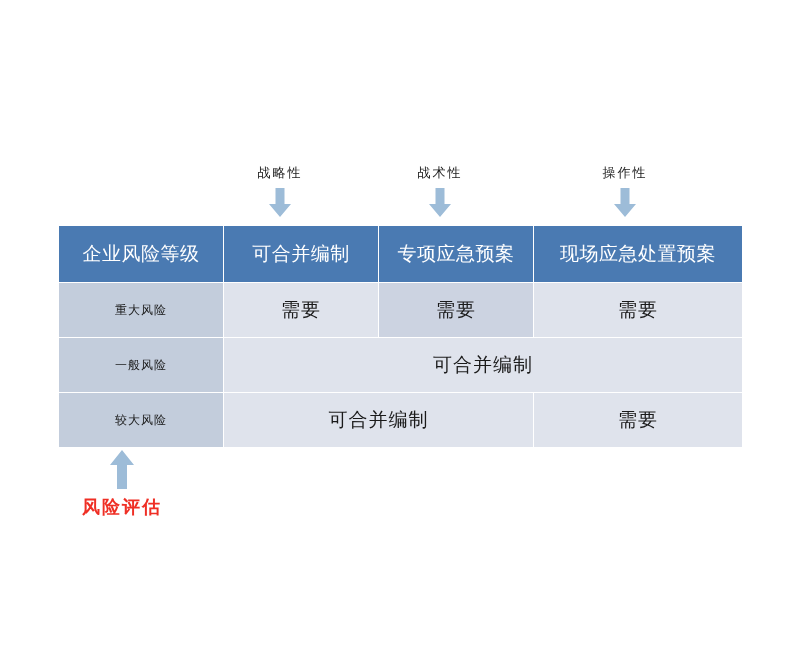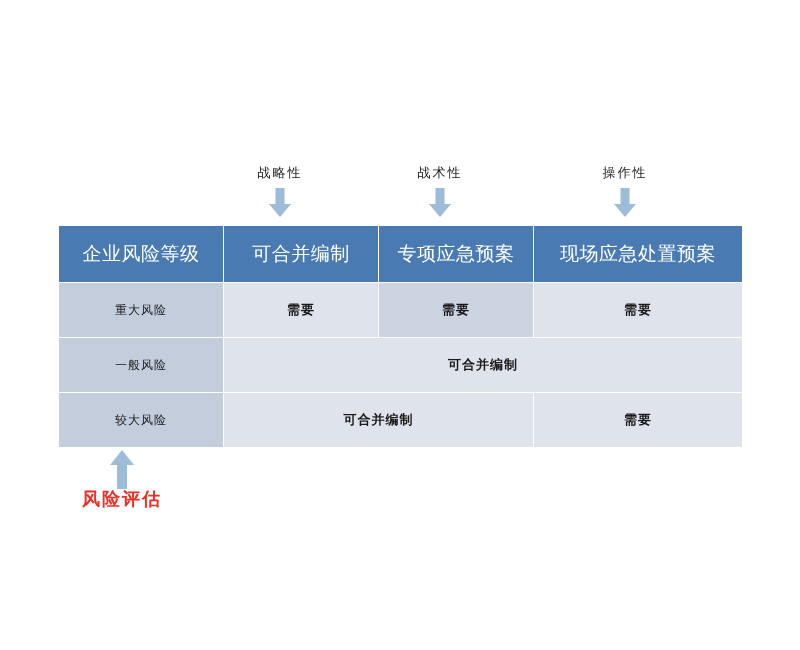--- a/index.html
+++ b/index.html
@@ -90,22 +90,22 @@
     background: #c3cddc;
     color: #1a1a1a;
     font-size: 12px;
     font-weight: 400;
     letter-spacing: 1px;
     white-space: nowrap;
   }
   td.cell {
     background: #dfe3ec;
     color: #1a1a1a;
-    font-size: 13px;
-    font-weight: 700;
+    font-size: 19px;
+    font-weight: 400;
     letter-spacing: 1px;
     white-space: nowrap;
   }
   td.cell.highlight {
     background: #ccd3e1;
   }
 
   
   #callout-risk-assessment {
     position: absolute;
@@ -114,21 +114,21 @@
     width: 140px;
     text-align: center;
   }
   .up-arrow {
     margin: 0 auto;
     width: 30px;
     height: 40px;
     display: block;
   }
   #risk-assessment-label {
-    margin-top: 0;
+    margin-top: 8px;
     font-family: "DejaVu Serif", "Liberation Serif", serif;
     font-size: 18px;
     font-weight: 700;
     letter-spacing: 2px;
     color: #ef2f25;
     line-height: 1;
     white-space: nowrap;
   }
 </style>
 </head>

